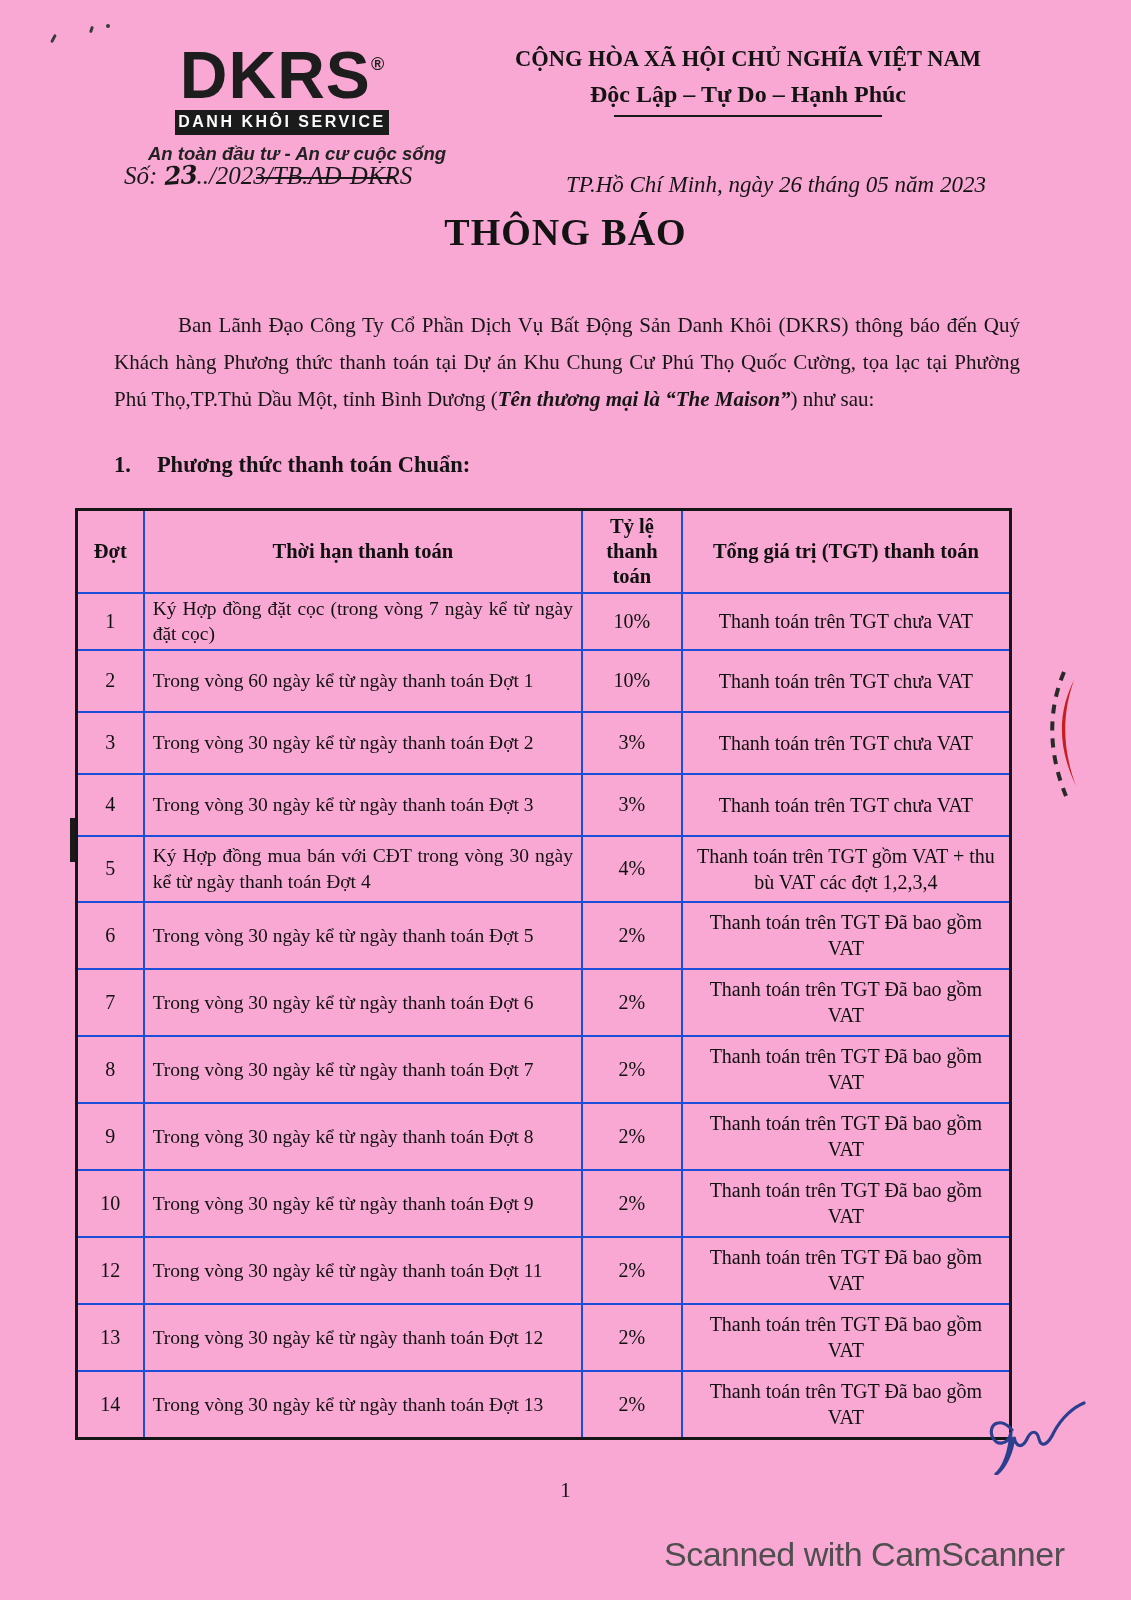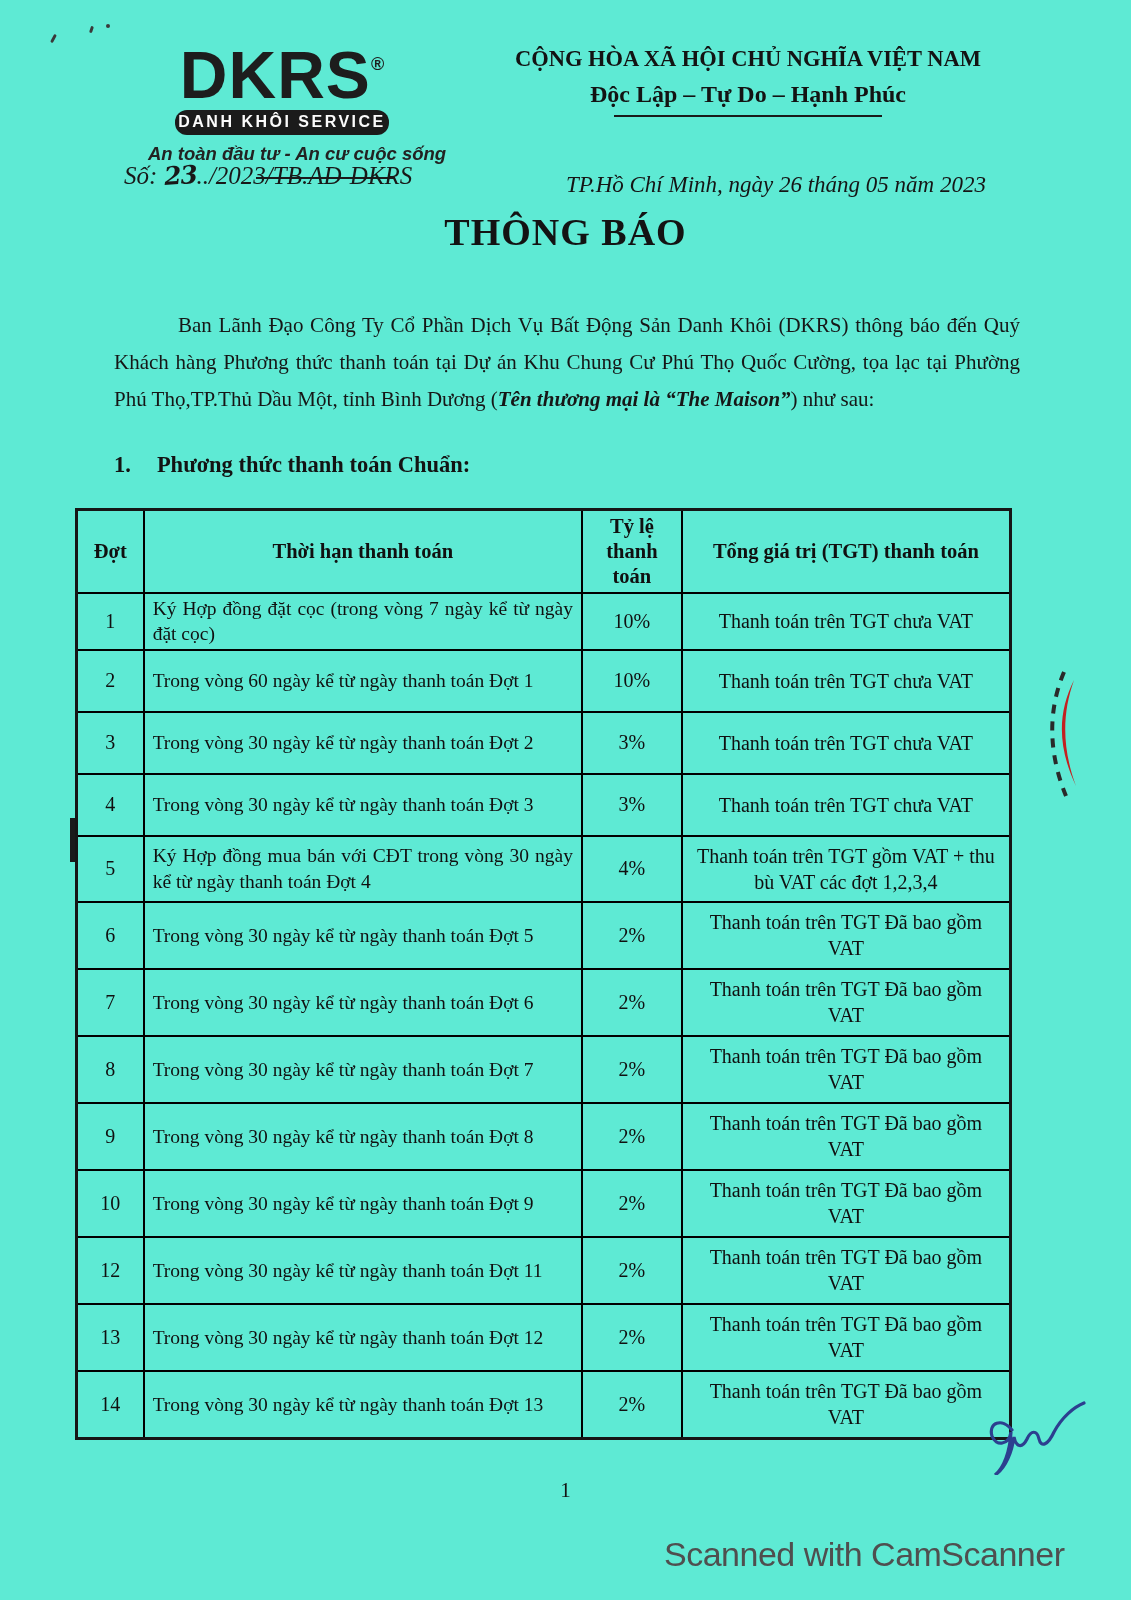--- a/index.html
+++ b/index.html
@@ -1,19 +1,19 @@
 <!DOCTYPE html>
 <html><head>
 <meta charset="utf-8">
 <style>
   html,body{margin:0;padding:0;}
   .page{
     position:relative;
     width:1131px;height:1600px;
-    background:#5eead4;
+    background:#f9a8d4;
     font-family:"Liberation Serif", serif;
     color:#131313;
     overflow:hidden;
   }
   
   .logo-block{
     position:absolute;left:148px;top:42px;width:268px;
     text-align:center;
   }
   .logo-brand{
@@ -21,21 +21,21 @@
     font-weight:bold;font-size:66px;line-height:1;
     letter-spacing:1px;color:#1d1d1d;
     white-space:nowrap;
   }
   .logo-reg{font-size:18px;vertical-align:28px;letter-spacing:0;}
   .logo-bar{
     margin:2px auto 0;width:214px;
     background:#1b1b1b;color:#fbfbfb;
     font-family:"Liberation Sans", sans-serif;
     font-weight:bold;font-size:16px;letter-spacing:2.5px;
-    padding:3px 0 4px;white-space:nowrap;border-radius:12px;
+    padding:3px 0 4px;white-space:nowrap;
   }
   .logo-slogan{
     margin-top:8px;
     font-family:"Liberation Sans", sans-serif;
     font-weight:bold;font-style:italic;
     font-size:18.5px;color:#222;white-space:nowrap;
   }
   .logo-divider{
     margin:12px 0 0 108px;width:138px;height:0;
     border-top:2.5px solid #1a1a1a;
@@ -82,21 +82,21 @@
   }
   .section-heading .num{margin-right:26px;}
   
   table.pay{
     position:absolute;left:75px;top:508px;
     width:937px;border-collapse:collapse;
     border:3px solid #161616;
     font-size:20px;color:#101010;
   }
   table.pay th,table.pay td{
-    border:2px solid #000000;
+    border:2px solid #1d4ed8;
     vertical-align:middle;
   }
   table.pay th{
     font-weight:bold;font-size:20.5px;line-height:1.22;
     height:77px;text-align:center;padding:2px 4px;
   }
   td.cell-dot{width:64px;text-align:center;}
   td.cell-term{width:442px;text-align:justify;font-size:19.5px;padding:2px 8px;line-height:1.3;}
   td.cell-rate{width:98px;text-align:center;}
   td.cell-total{width:325px;text-align:center;font-size:20px;padding:2px 8px;line-height:1.3;}

